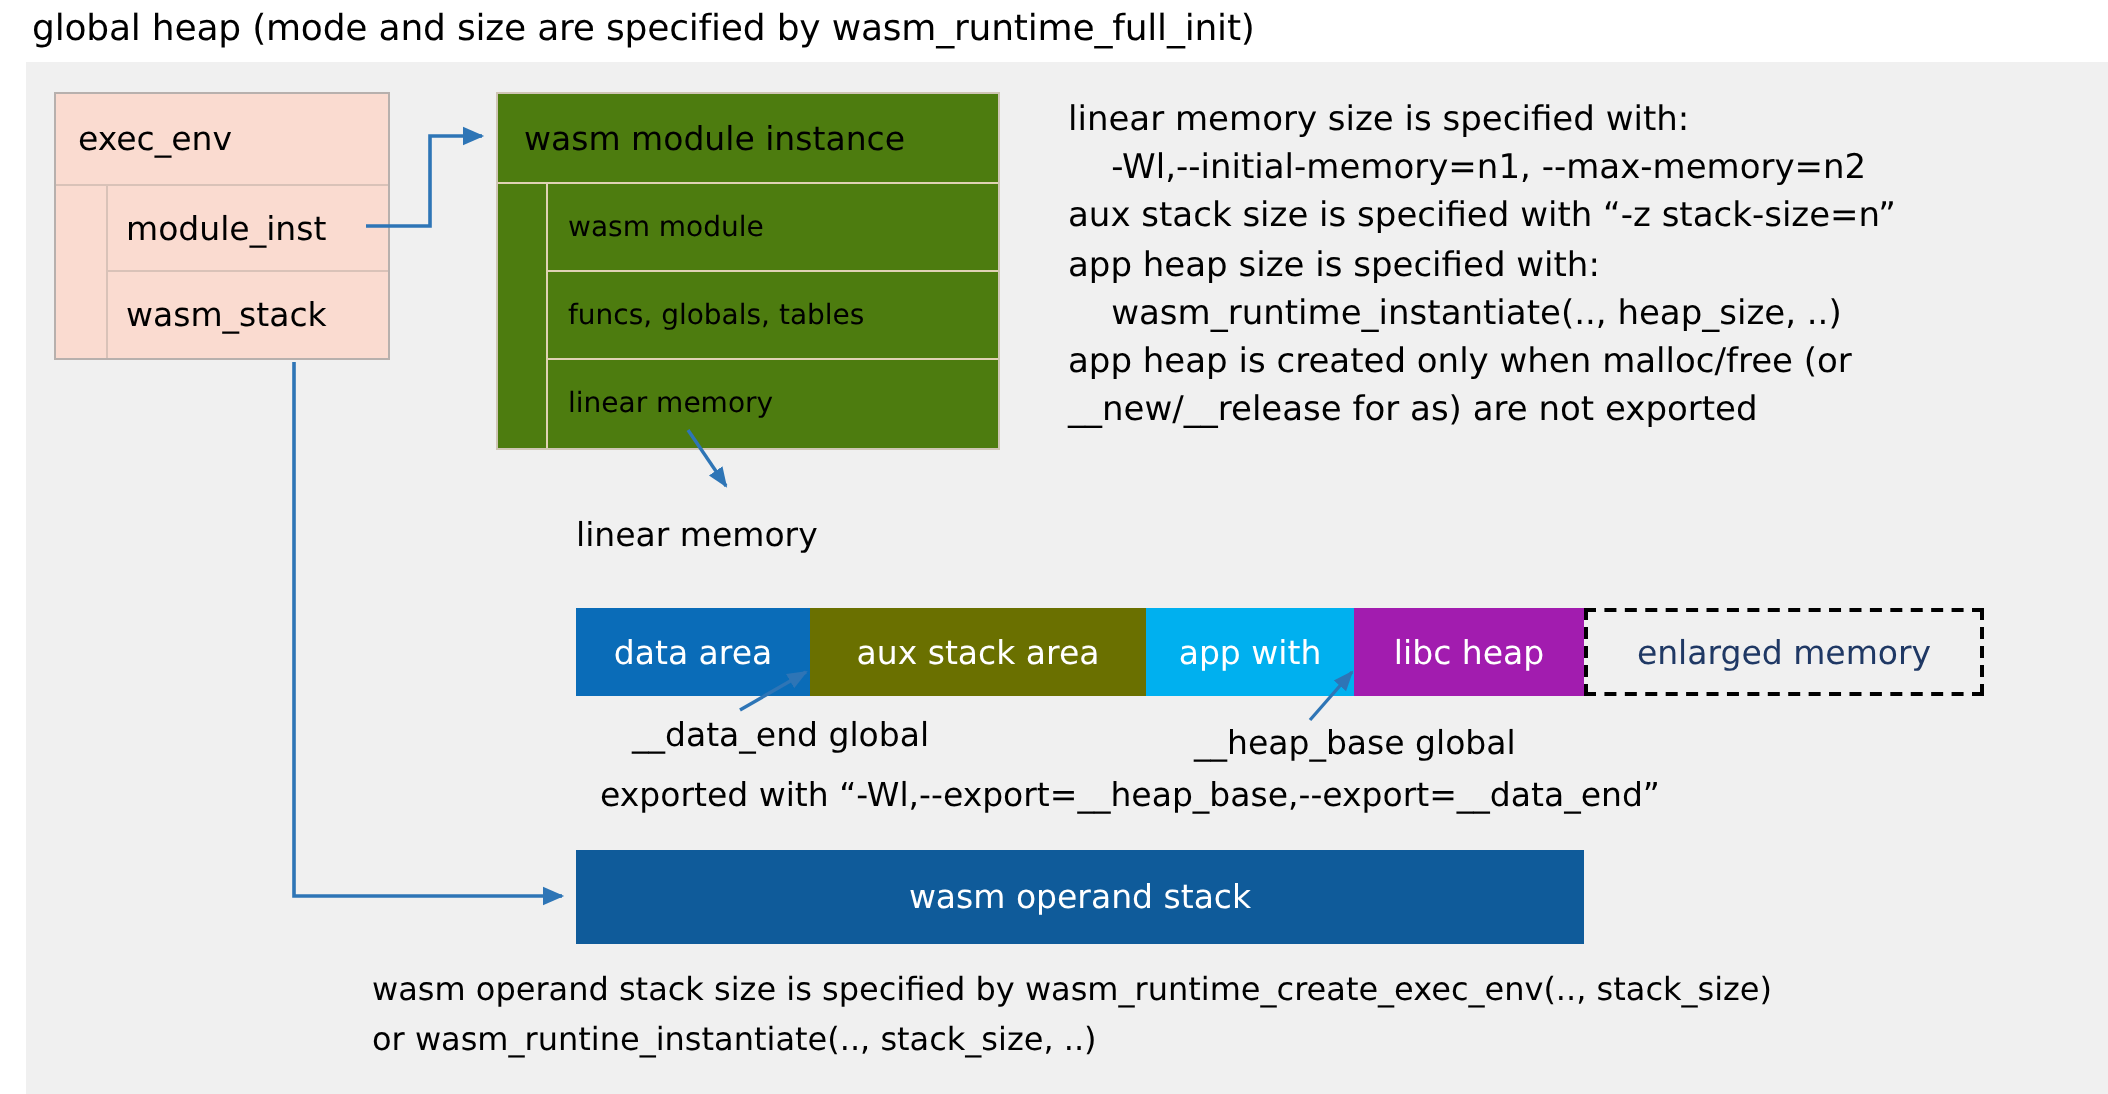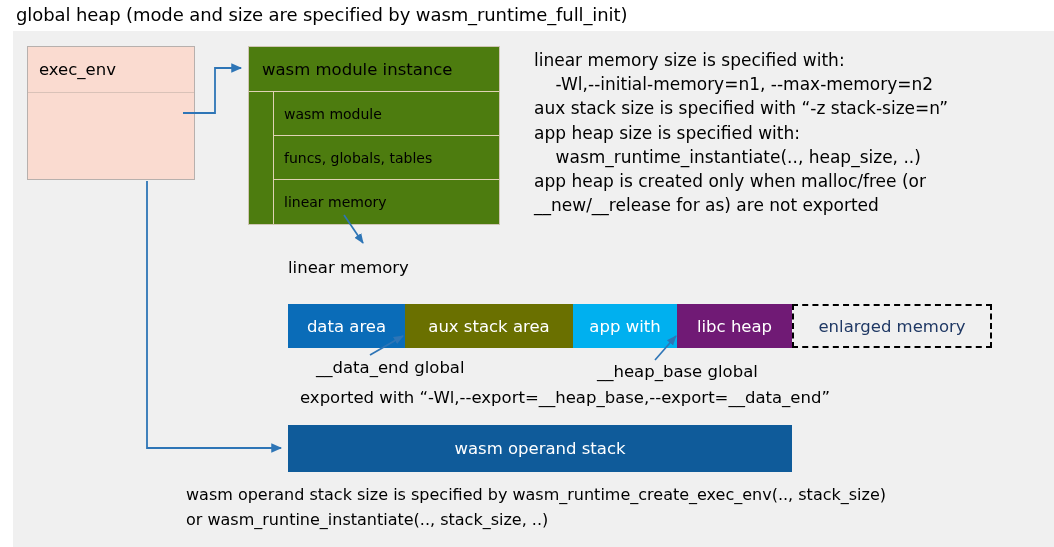--- a/index.html
+++ b/index.html
@@ -227,20 +227,27 @@
 <body>
 
 <div id="canvas">
 
   <div class="title">global heap (mode and size are specified by wasm_runtime_full_init)</div>
 
   <div class="panel"></div>
 
   <div class="execenv">
     <div class="hdr">exec_env</div>
+    <div class="body">
+      <div class="gutter"></div>
+      <div class="rows">
+        <div class="row sep">module_inst</div>
+        <div class="row">wasm_stack</div>
+      </div>
+    </div>
   </div>
 
   <div class="modinst">
     <div class="hdr">wasm module instance</div>
     <div class="body">
       <div class="gutter"></div>
       <div class="rows">
         <div class="row sep">wasm module</div>
         <div class="row sep">funcs, globals, tables</div>
         <div class="row">linear memory</div>
@@ -254,21 +261,21 @@
 app heap size is specified with:
     wasm_runtime_instantiate(.., heap_size, ..)
 app heap is created only when malloc/free (or
 __new/__release for as) are not exported</div>
 
   <div class="lm-label">linear memory</div>
   <div class="membar">
       <div class="seg" style="width: 117px; background: rgb(10, 108, 184); color: rgb(255, 255, 255);">data area</div>
       <div class="seg" style="width: 168px; background: rgb(106, 112, 0); color: rgb(255, 255, 255);">aux stack area</div>
       <div class="seg" style="width: 104px; background: rgb(0, 176, 239); color: rgb(255, 255, 255);">app with</div>
-      <div class="seg" style="width: 115px; background: #701a75; color: rgb(255, 255, 255);">libc heap</div>
+      <div class="seg" style="width: 115px; background: #a21caf; color: rgb(255, 255, 255);">libc heap</div>
       <div class="seg dashed" style="width: 200px; color: rgb(31, 56, 100);">enlarged memory</div>
     </div>
 
   <div class="ann ann-data-end">__data_end global</div>
   <div class="ann ann-heap-base">__heap_base global</div>
   <div class="ann ann-exported">exported with “-Wl,--export=__heap_base,--export=__data_end”</div>
 
   <div class="opstack" style="background: rgb(15, 91, 154);">wasm operand stack</div>
   <div class="note-bottom">wasm operand stack size is specified by wasm_runtime_create_exec_env(.., stack_size)
 or wasm_runtine_instantiate(.., stack_size, ..)</div>

